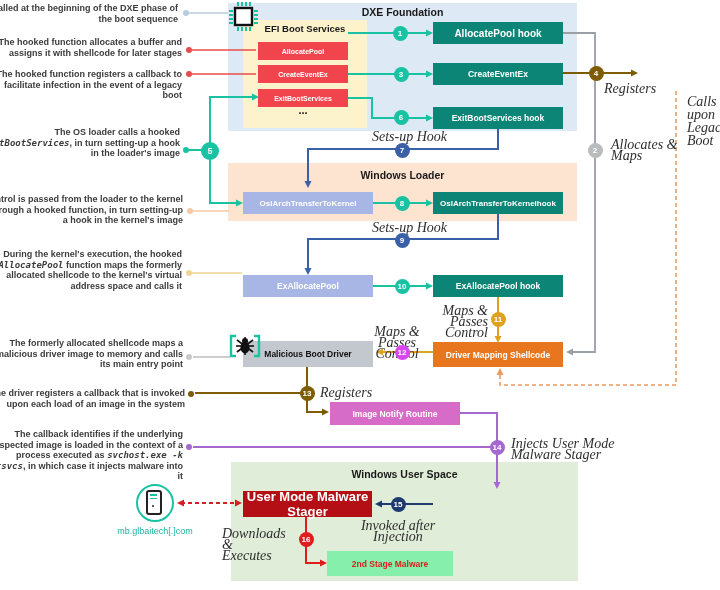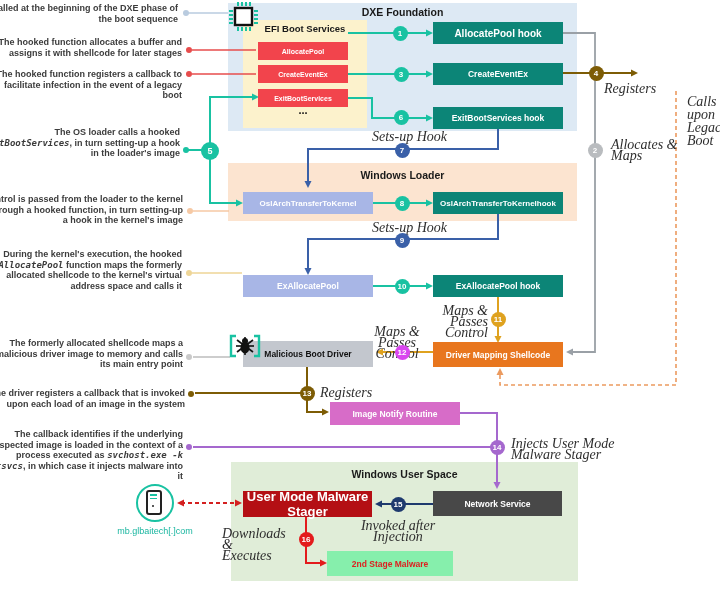--- a/index.html
+++ b/index.html
@@ -177,21 +177,20 @@
   <div class="box" style="left:243px;top:192px;width:130px;height:22px;background:#a8b6e6;color:#fff;font-size:8px;">OslArchTransferToKernel</div>
   <div class="box" style="left:433px;top:192px;width:130px;height:22px;background:#0c8577;color:#fff;font-size:8px;">OslArchTransferToKernelhook</div>
 
   <div class="box" style="left:243px;top:275px;width:130px;height:22px;background:#a8b6e6;color:#fff;font-size:8.5px;">ExAllocatePool</div>
   <div class="box" style="left:433px;top:275px;width:130px;height:22px;background:#0c8577;color:#fff;font-size:8.5px;">ExAllocatePool hook</div>
   <div class="box" style="left:243px;top:341px;width:130px;height:26px;background:#c3c7ce;color:#111;font-size:8.5px;">Malicious Boot Driver</div>
   <div class="box" style="left:330px;top:402px;width:130px;height:23px;background:#d76cc8;color:#fff;font-size:8.5px;">Image Notify Routine</div>
   <div class="box" style="left:433px;top:342px;width:130px;height:25px;background:#e8761e;color:#fff;font-size:8.5px;">Driver Mapping Shellcode</div>
 
   <div class="box" style="left:243px;top:491px;width:129px;height:26px;background:#b40f14;color:#fff;font-size:13px;">User Mode Malware Stager</div>
-  <div class="box" style="left:433px;top:491px;width:129px;height:25px;background:#484848;color:#fff;font-size:8.5px;">Network Service</div>
   <div class="box" style="left:327px;top:551px;width:126px;height:25px;background:#86efac;color:#dd2020;font-size:8.5px;">2nd Stage Malware</div>
 
 
   <div class="circle" style="left:392.5px;top:25.5px;width:15px;height:15px;background:#19c2a2;">1</div>
   <div class="circle" style="left:587.5px;top:142.5px;width:15px;height:15px;background:#b9bcbf;">2</div>
   <div class="circle" style="left:393.5px;top:66.5px;width:15px;height:15px;background:#19c2a2;">3</div>
   <div class="circle" style="left:588.5px;top:65.5px;width:15px;height:15px;background:#7d5c05;">4</div>
   <div class="circle" style="left:201px;top:142px;width:18px;height:18px;background:#19c2a2;font-size:9px;">5</div>
   <div class="circle" style="left:393.5px;top:109.5px;width:15px;height:15px;background:#19c2a2;">6</div>
   <div class="circle" style="left:394.5px;top:142.5px;width:15px;height:15px;background:#3a60a8;">7</div>

